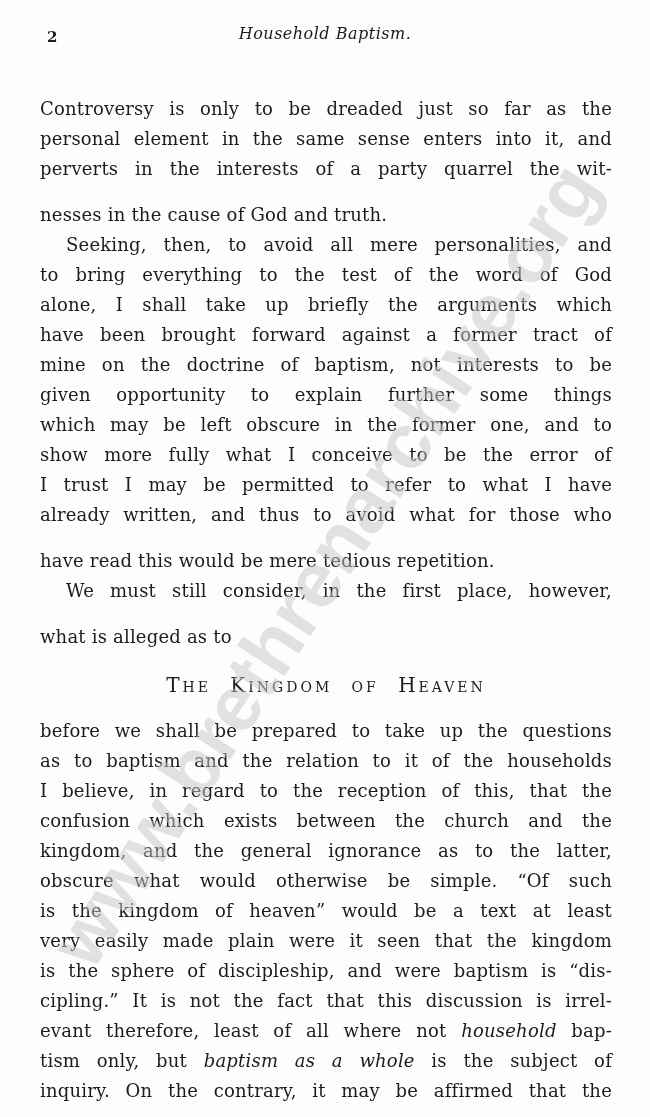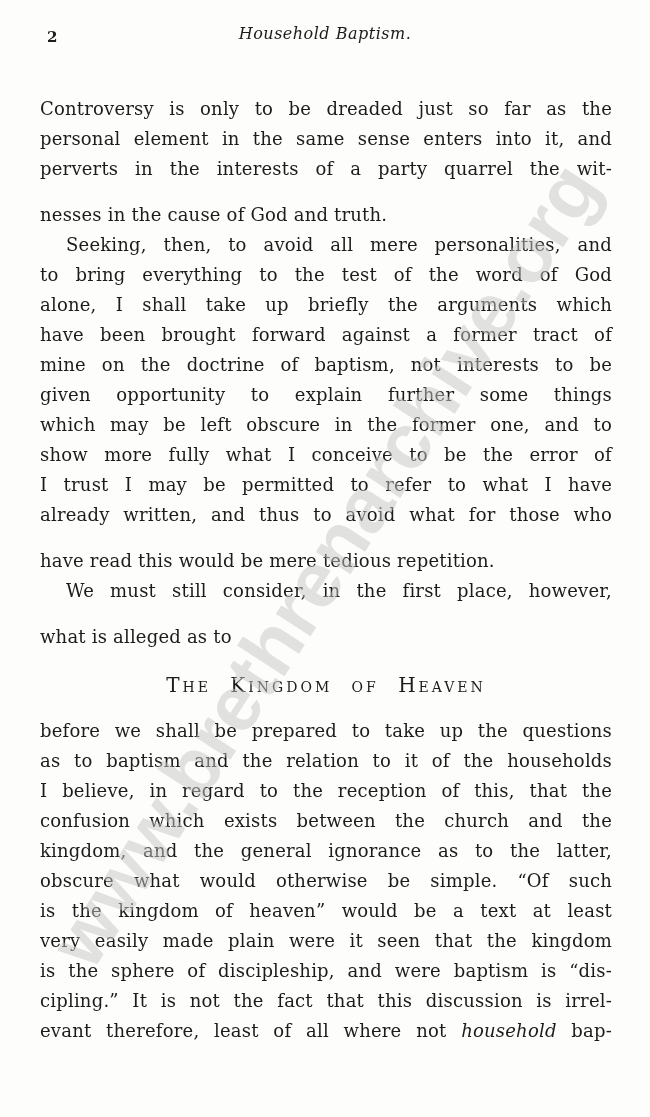--- a/index.html
+++ b/index.html
@@ -128,17 +128,19 @@
       <div class="line"><span>as to baptism and the relation to it of the households</span></div>
       <div class="line"><span>I believe, in regard to the reception of this, that the</span></div>
       <div class="line"><span>confusion which exists between the church and the</span></div>
       <div class="line"><span>kingdom, and the general ignorance as to the latter,</span></div>
       <div class="line"><span>obscure what would otherwise be simple.  “Of such</span></div>
       <div class="line"><span>is the kingdom of heaven” would be a text at least</span></div>
       <div class="line"><span>very easily made plain were it seen that the kingdom</span></div>
       <div class="line"><span>is the sphere of discipleship, and were baptism is “dis-</span></div>
       <div class="line"><span>cipling.”  It is not the fact that this discussion is irrel-</span></div>
       <div class="line"><span>evant therefore, least of all where not </span><span class="it">household</span><span> bap-</span></div>
+      <div class="line"><span>tism only, but </span><span class="it">baptism as a whole</span><span> is the subject of</span></div>
+      <div class="line"><span>inquiry.  On the contrary, it may be affirmed that the</span></div>
     </div>
 
   <div class="watermark">www.brethrenarchive.org</div>
 
 </div>
 
 </body></html>

